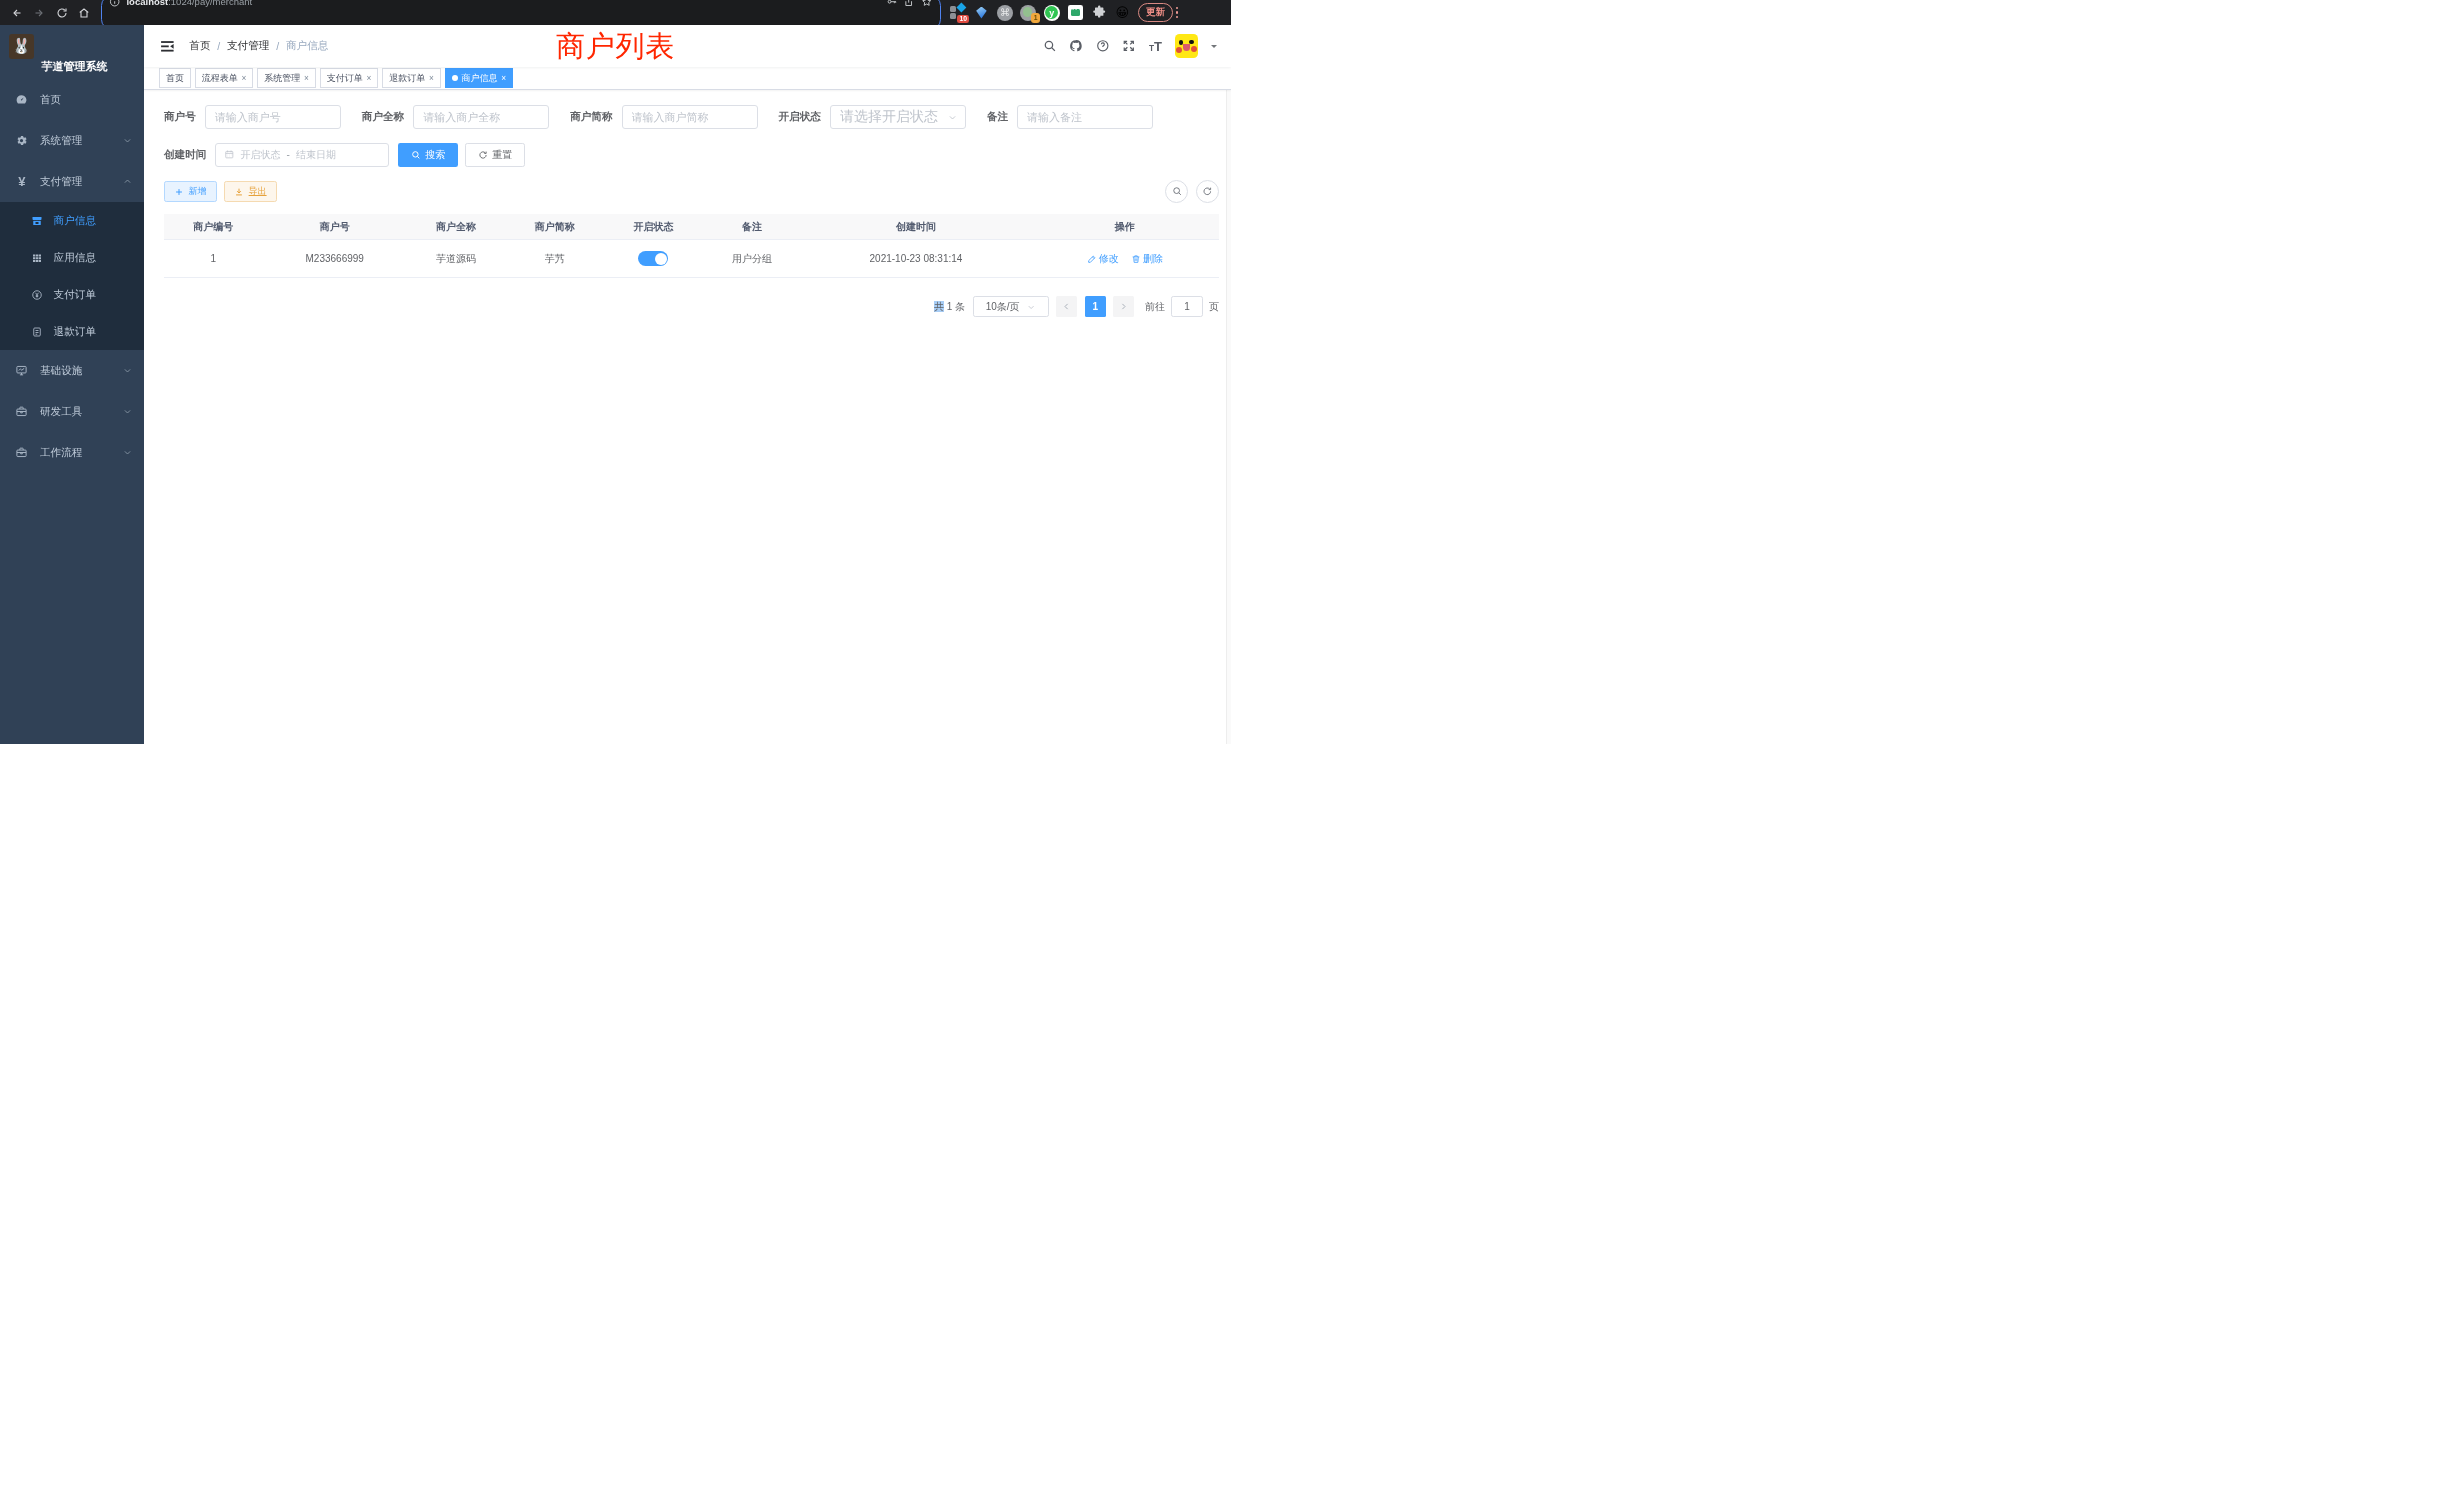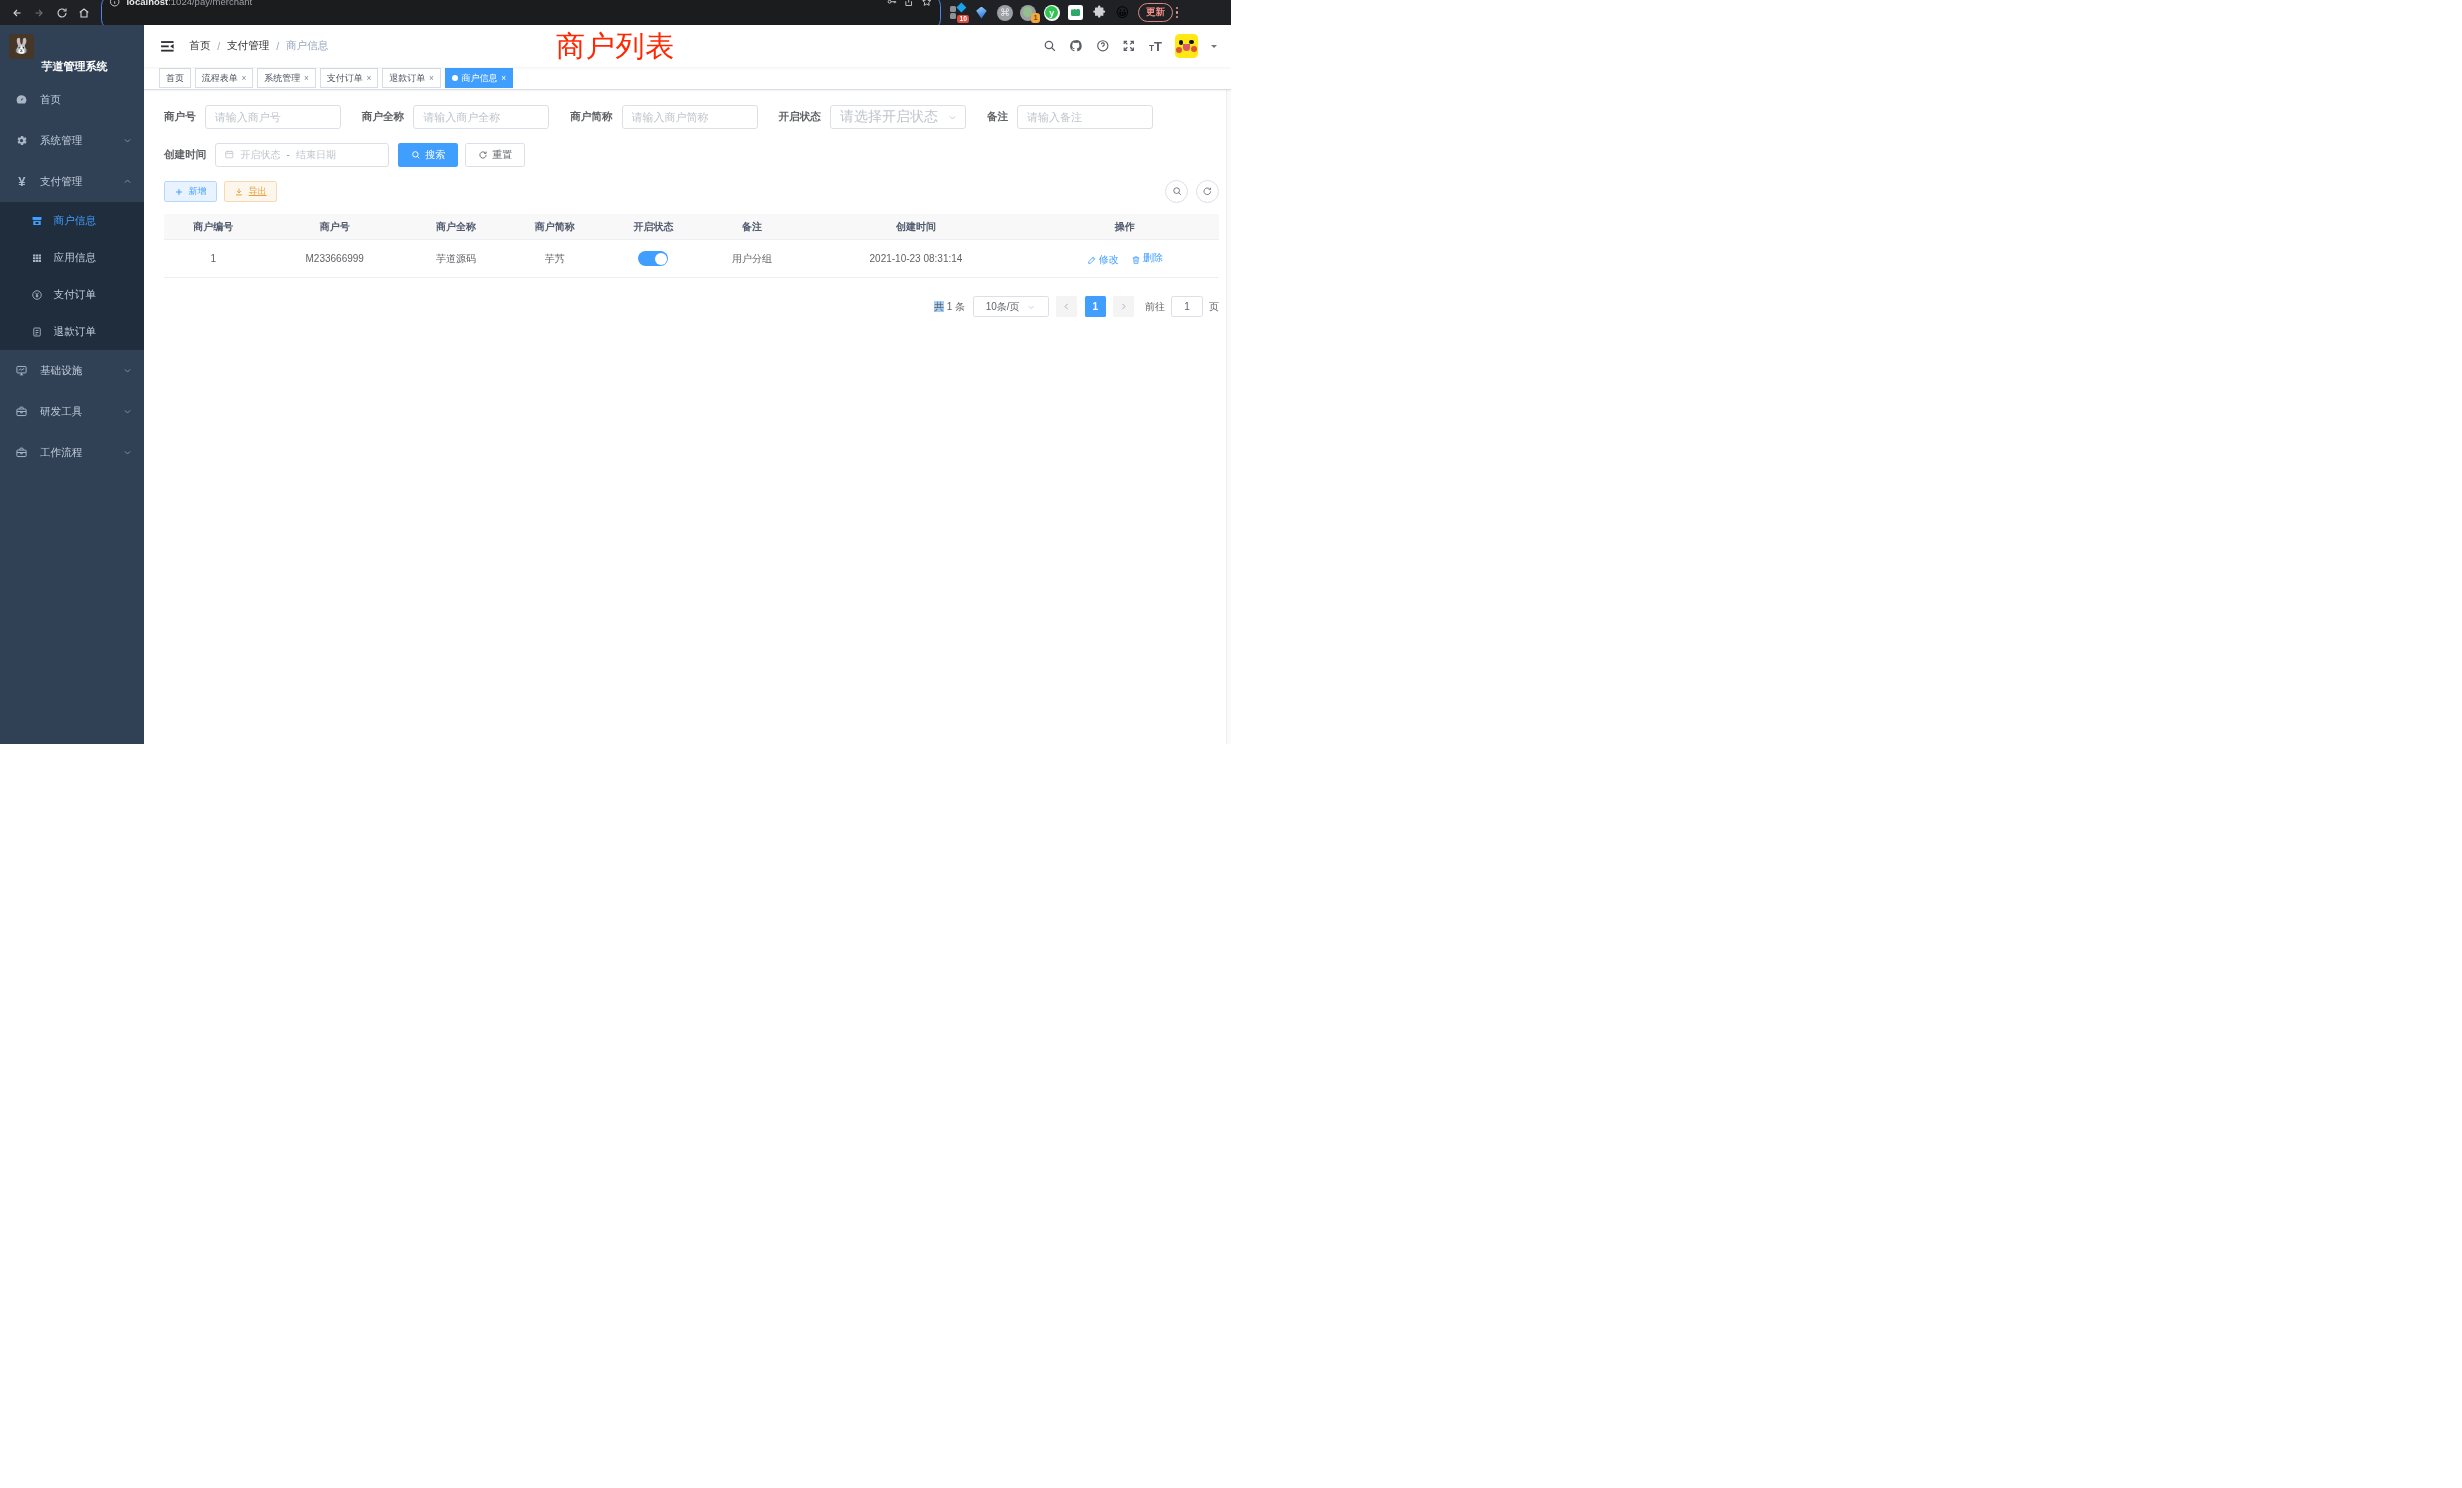--- a/index.html
+++ b/index.html
@@ -121,21 +121,21 @@
   .tool-right { margin-left:auto; display:flex; gap:7.6px; }
 
   
   table.grid { width:100%; border-collapse:collapse; }
   .grid th { height:26px; background:#f8f8f9; color:#515a6e; font-size:10px; font-weight:600; text-align:center; border-bottom:0.8px solid #ebeef5; }
   .grid td { height:38px; color:#606266; font-size:10px; text-align:center; border-bottom:0.8px solid #ebeef5; background:#fff; }
   .switch { display:inline-block; width:30px; height:15px; border-radius:7.6px; background:#409eff; position:relative; cursor:pointer; vertical-align:middle; }
   .switch::after { content:""; position:absolute; width:12px; height:12px; border-radius:50%; background:#fff; top:1.5px; right:1.5px; }
   .op-link { color:#409eff; font-size:10px; display:inline-flex; align-items:center; gap:2.3px; cursor:pointer; }
   .op-link svg { width:10px; height:10px; }
-  .op-link + .op-link { margin-left:9px;align-items:flex-end; }
+  .op-link + .op-link { margin-left:9px; }
 
   
   .pager { display:flex; align-items:center; justify-content:flex-end; margin-top:18px; gap:7.6px; font-size:10px; color:#606266; }
   .total .hl { background:#a8cdf5; }
   .psize { width:76px; height:21px; border:0.8px solid #dcdfe6; border-radius:2.3px; display:flex; align-items:center; justify-content:center; gap:7.6px; cursor:pointer; }
   .psize svg { width:8.3px; height:8.3px; color:#c0c4cc; }
   .pbtn { width:21px; height:21px; background:#f4f4f5; border-radius:1.5px; display:flex; align-items:center; justify-content:center; color:#a8aeb8; cursor:pointer; }
   .pbtn svg { width:9px; height:9px; }
   .pnum { min-width:21px; height:21px; background:#409eff; color:#fff; border-radius:1.5px; display:flex; align-items:center; justify-content:center; font-weight:600; cursor:pointer; }
   .jump { display:flex; align-items:center; gap:6px; margin-left:3px; }

